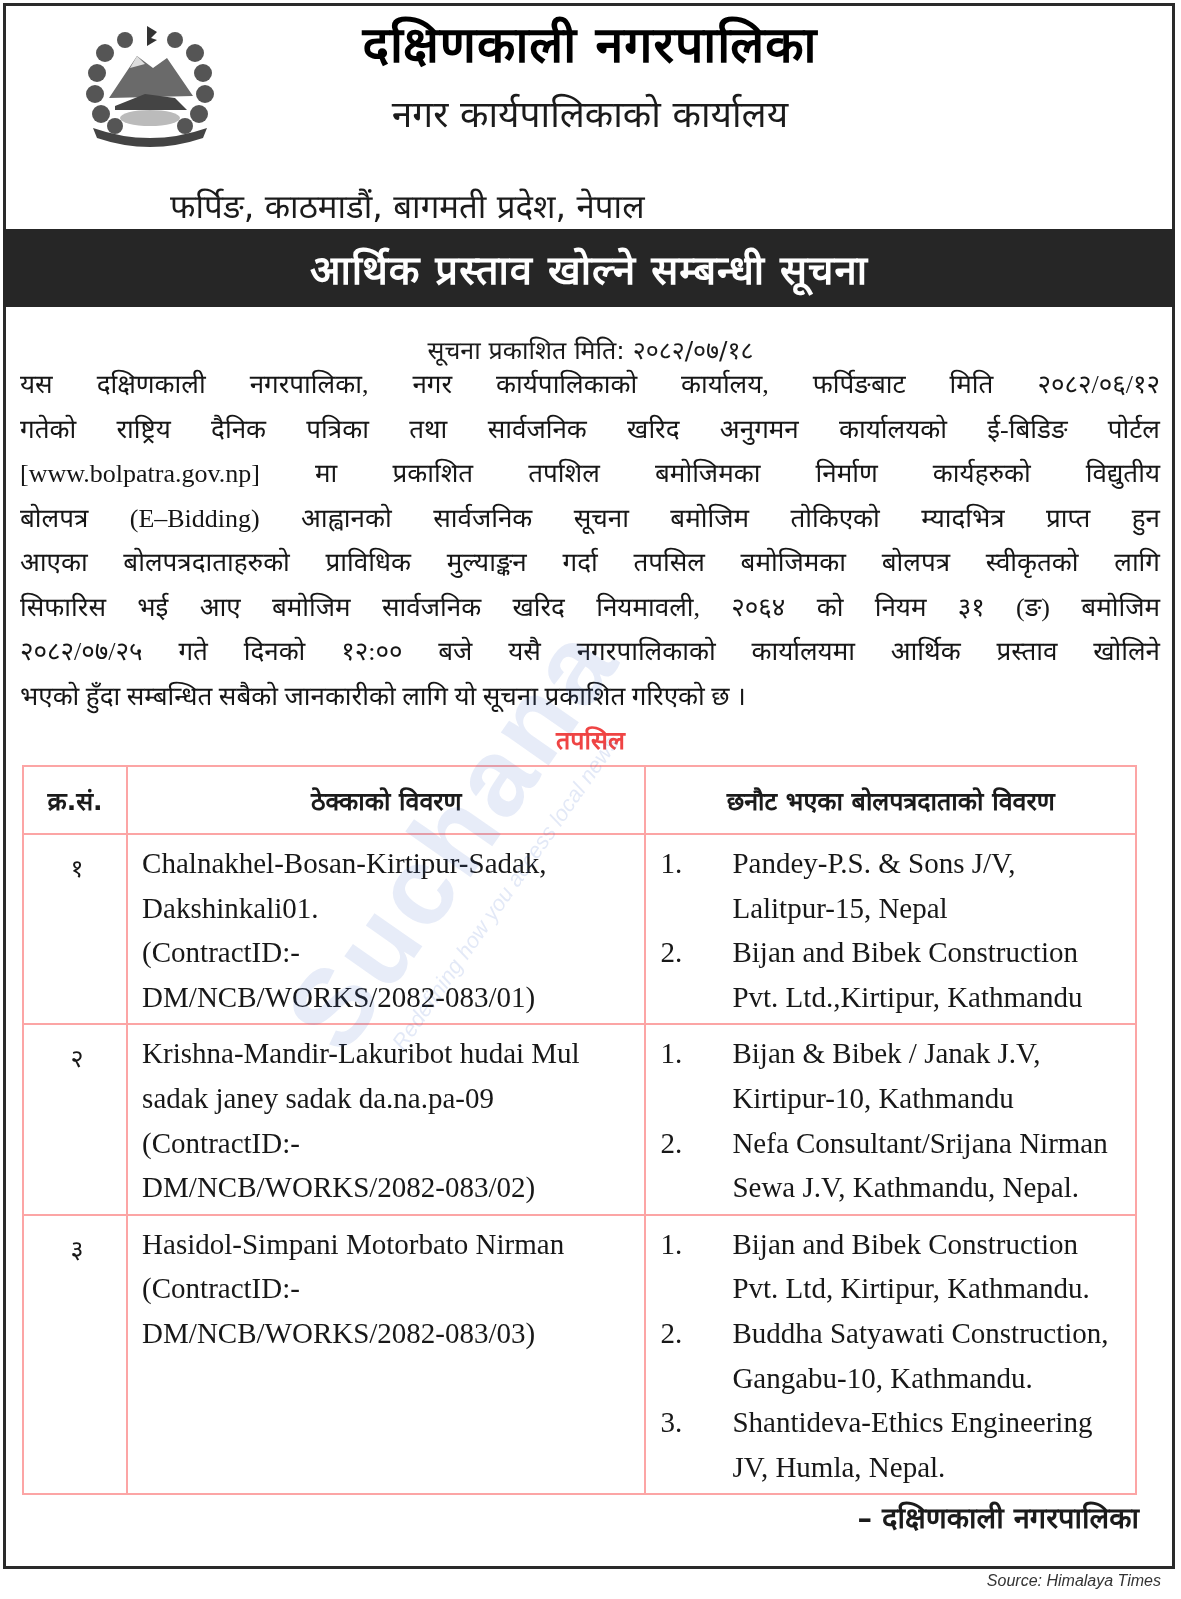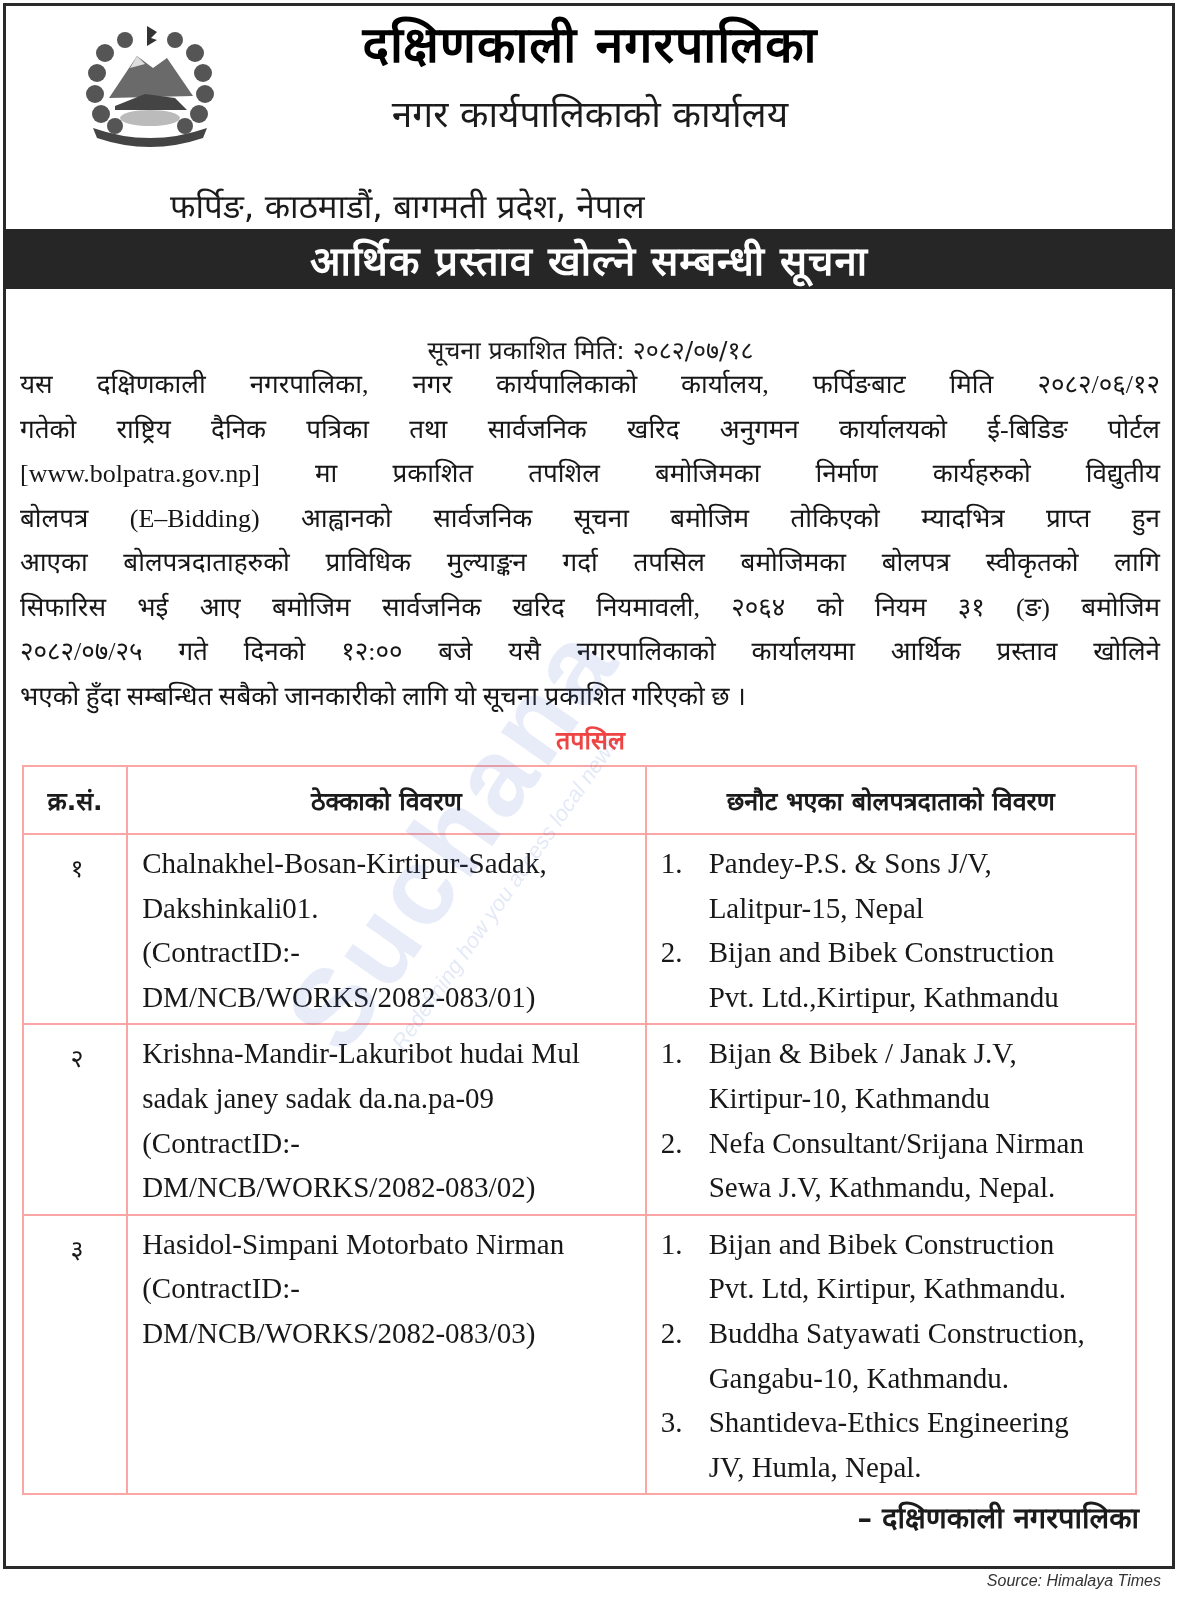--- a/index.html
+++ b/index.html
@@ -6,21 +6,21 @@
   body { width: 1181px; height: 1599px; position: relative; overflow: hidden; font-family: "DejaVu Sans", sans-serif; color: #141414; }
 
   .notice-frame { position: absolute; left: 3px; top: 3px; width: 1172px; height: 1566px; border: 3px solid #2a2a2a; box-sizing: border-box; background: #fff; }
 
   
   .emblem { position: absolute; left: 75px; top: 18px; width: 150px; height: 132px; }
   .header-title { position: absolute; left: 240px; top: 14px; width: 700px; text-align: center; font-size: 50px; font-weight: bold; letter-spacing: 1px; line-height: 62px; color: #000000; }
   .header-office { position: absolute; left: 240px; top: 94px; width: 700px; text-align: center; font-size: 37px; line-height: 42px; color: #1b1b1b; }
   .header-address { position: absolute; left: 170px; top: 152px; width: 840px; text-align: left; font-size: 33px; line-height: 46px; color: #1b1b1b; margin-top: 32px; }
 
-  .banner { position: absolute; left: 3px; top: 229px; width: 1172px; height: 60px; background: #262626; color: #ffffff; display: flex; align-items: center; justify-content: center; }
+  .banner { position: absolute; left: 3px; top: 229px; width: 1172px; height: 78px; background: #262626; color: #ffffff; display: flex; align-items: center; justify-content: center; }
   .banner-text { font-size: 40px; font-weight: bold; letter-spacing: 1px; }
 
   .pub-date { position: absolute; left: 0; top: 332px; width: 1181px; text-align: center; font-size: 25px; color: #1b1b1b; }
 
   .body-text { position: absolute; left: 20px; top: 363px; width: 1140px; font-family: Liberation Serif, serif; font-size: 26px; line-height: 44.5px; text-align: justify; text-align-last: left; color: #161616; }
   .body-line { display: block; text-align: justify; text-align-last: justify; white-space: nowrap; }
   .body-line.last { text-align-last: left; }
 
   .annex-label { position: absolute; left: 0; top: 722px; width: 1181px; text-align: center; font-size: 25px; font-weight: bold; color: #ef4444; }
 
@@ -29,21 +29,21 @@
   .bid-table th { height: 64px; font-size: 25px; font-weight: bold; text-align: center; vertical-align: middle; color: #1b1b1b; }
   .col-sn { width: 101px; }
   .col-contract { width: 518px; }
   .col-bidders { width: 490px; }
   .bid-table td { font-family: "Liberation Serif", serif; font-size: 29px; line-height: 44.6px; padding: 6px 10px 4px 14px; color: #181818; }
   .sn-cell { text-align: center; font-family: "DejaVu Sans", sans-serif !important; font-size: 25px !important; padding-top: 12px !important; }
   .contract-line { display: block; }
   .bidder-list { list-style: none; margin: 0; padding: 0; }
   .bidder-item { display: flex; }
   .bidder-num { width: 48px; flex-shrink: 0; }
-  .bidder-text { flex: 1; }
+  .bidder-text { flex: 1; margin-left: 24px; }
   .bidder-text span { display: block; }
 
   .signature { position: absolute; right: 42px; top: 1497px; font-size: 29px; font-weight: bold; color: #1b1b1b; margin-left: 36px; }
   .source { position: absolute; right: 20px; top: 1572px; font-family: "Liberation Sans", sans-serif; font-style: italic; font-size: 16px; color: #333; }
 
   
   .watermark { position: absolute; left: 260px; top: 1000px; transform: rotate(-55deg); transform-origin: left top; pointer-events: none; }
   .wm-main { font-family: "Liberation Sans", sans-serif; font-weight: bold; font-size: 110px; color: rgba(70,110,200,0.13); letter-spacing: 4px; }
   .wm-sub { font-family: "Liberation Sans", sans-serif; font-style: italic; font-size: 22px; color: rgba(70,110,200,0.15); margin-left: 40px; }
 </style>

